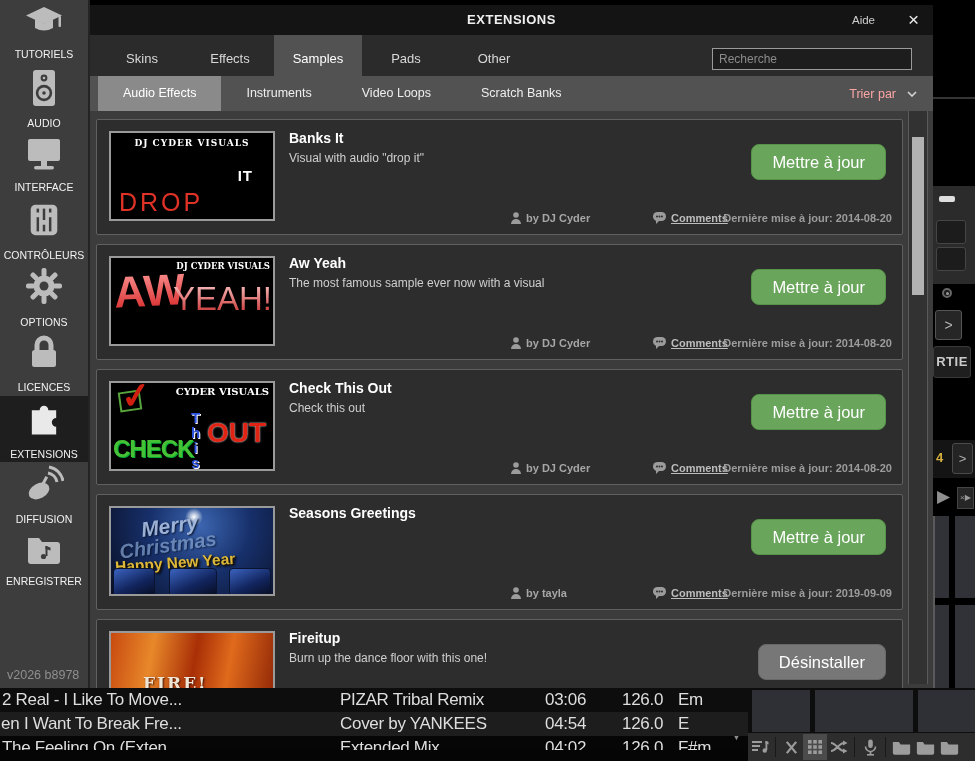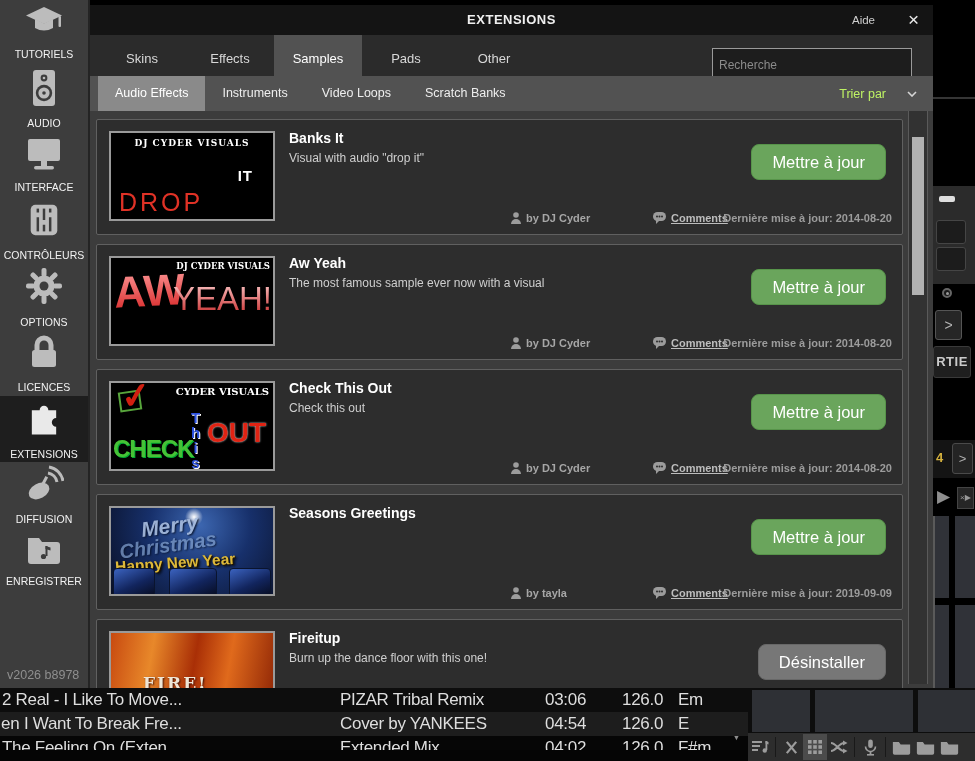--- a/index.html
+++ b/index.html
@@ -18,27 +18,27 @@
   
   .dialog { position:absolute; left:90px; top:5px; width:843px; height:685px; background:#3c3c3c; overflow:hidden; }
   .titlebar { position:relative; height:30px; background:#141414; }
   .titlebar .title { position:absolute; left:0; right:0; top:7px; text-align:center; color:#efefef; font-size:13px; font-weight:bold; letter-spacing:.5px; }
   .titlebar .help { position:absolute; right:58px; top:9px; color:#cfcfcf; font-size:11.5px; cursor:pointer; }
   .titlebar .close { position:absolute; right:14px; top:2px; color:#e8e8e8; font-size:19px; cursor:pointer; line-height:26px; }
 
   .tabrow { position:relative; height:41px; background:#2b2b2b; display:flex; padding-left:8px; }
   .tab { width:88px; text-align:center; line-height:47px; font-size:13px; color:#d8d8d8; cursor:pointer; }
   .tab.active { background:#525252; color:#fff; }
-  .search-input { position:absolute; right:21px; top:13px; width:200px; height:21px; background:#1d1d1d; border:1px solid #9a9a9a; color:#ddd; font-size:12px; padding:16px 6px; font-family:"Liberation Sans",sans-serif; }
+  .search-input { position:absolute; right:21px; top:13px; width:200px; height:21px; background:#1d1d1d; border:1px solid #9a9a9a; color:#ddd; font-size:12px; padding:10px 6px; font-family:"Liberation Sans",sans-serif; }
   .search-input::placeholder { color:#8b8b8b; }
 
   .subtabrow { position:relative; height:35px; background:#525252; display:flex; align-items:stretch; padding-left:8px; }
-  .subtab { padding:0 17px; line-height:35px; font-size:12.5px; color:#eee; cursor:pointer; white-space:nowrap; }
+  .subtab { padding:0 25px; line-height:35px; font-size:12.5px; color:#eee; cursor:pointer; white-space:nowrap; }
   .subtab.active { background:#8a8a8a; color:#fff; }
-  .sortby { margin-left:auto; display:flex; align-items:center; gap:21px; padding-right:16px; color:#bef264; font-size:12.5px; cursor:pointer; }
+  .sortby { margin-left:auto; display:flex; align-items:center; gap:11px; padding-right:16px; color:#fca5a5; font-size:12.5px; cursor:pointer; }
 
   .list { position:relative; height:573px; background:#3c3c3c; padding:8px 0 0 6px; }
   .card { position:relative; width:807px; height:116px; background:#2d2d2d; border:1px solid #606060; border-radius:2px; margin-bottom:9px; }
   .thumb { position:absolute; left:12px; top:11px; width:166px; height:90px; border:2px solid #9a9a9a; background:#000; overflow:hidden; }
   .card-title { position:absolute; left:192px; top:10px; font-size:14px; font-weight:bold; color:#fff; }
   .card-desc  { position:absolute; left:192px; top:31px; font-size:12px; color:#cfcfcf; }
   .btn { position:absolute; right:16px; top:24px; height:36px; padding:0 20px; border-radius:8px; font-size:16.5px; color:#fff; border:1px solid transparent; cursor:pointer; font-family:"Liberation Sans",sans-serif; }
   .btn-green { background:#6aa55c; border-color:#57944a; }
   .btn-gray  { background:#777; border-color:#686868; }
   .meta-author { position:absolute; left:414px; bottom:10px; display:flex; align-items:center; gap:5px; font-size:11px; font-weight:bold; color:#a6a6a6; }

